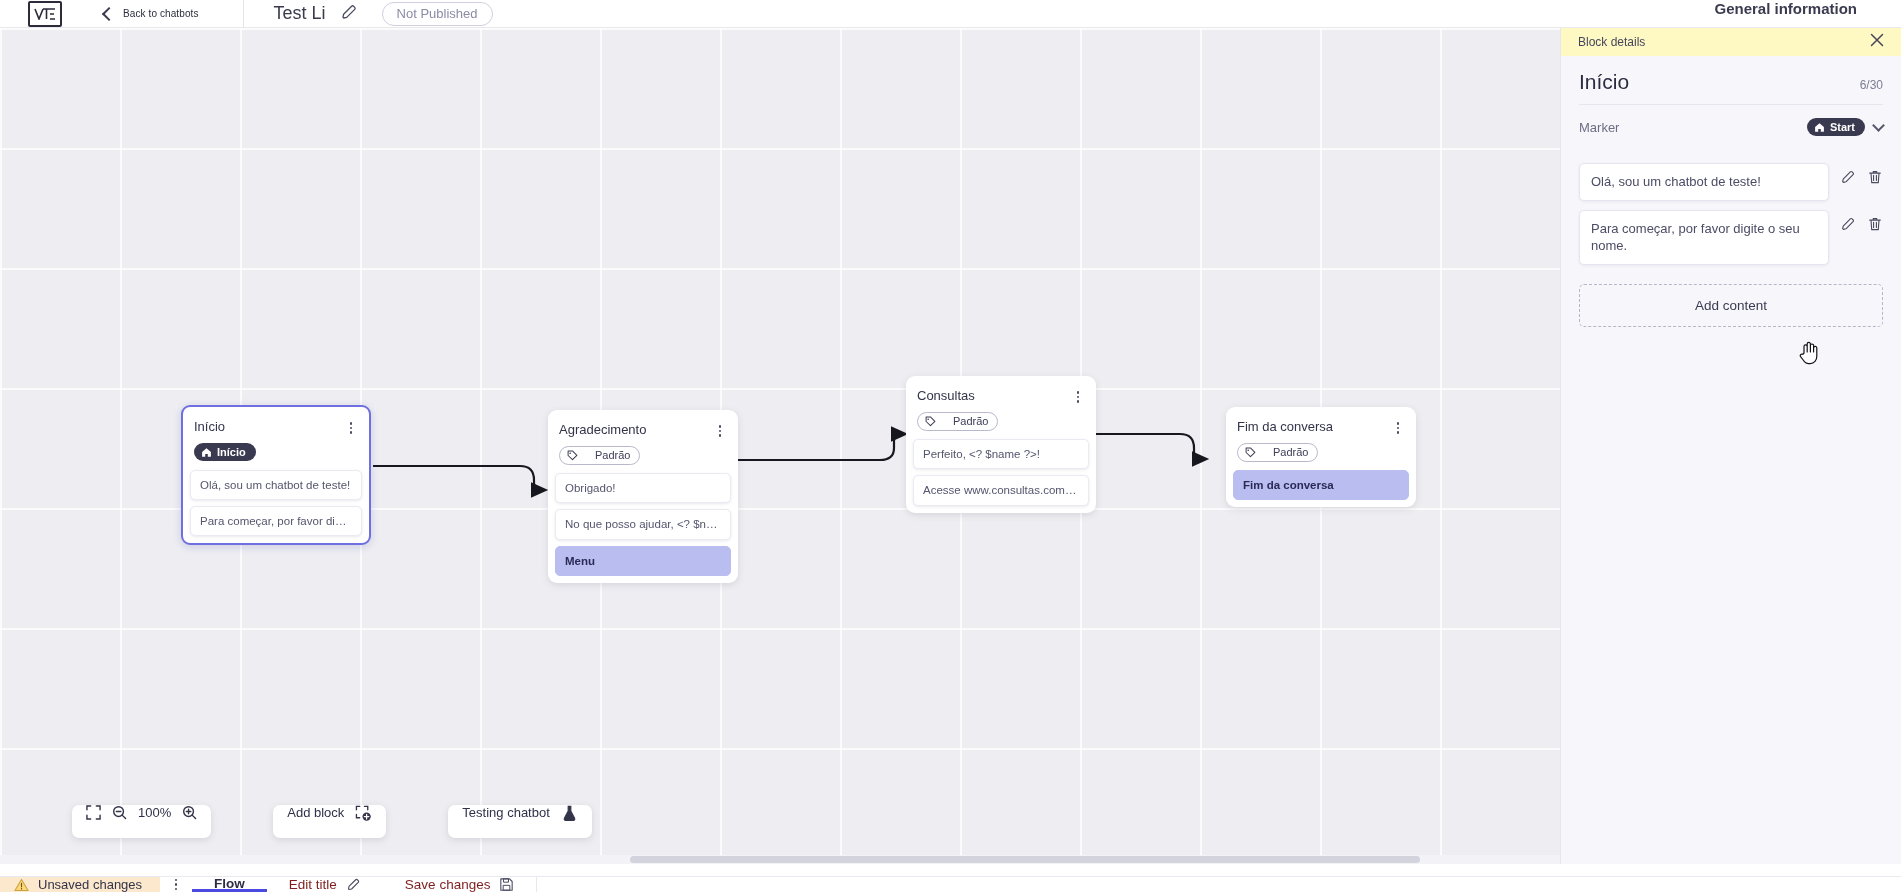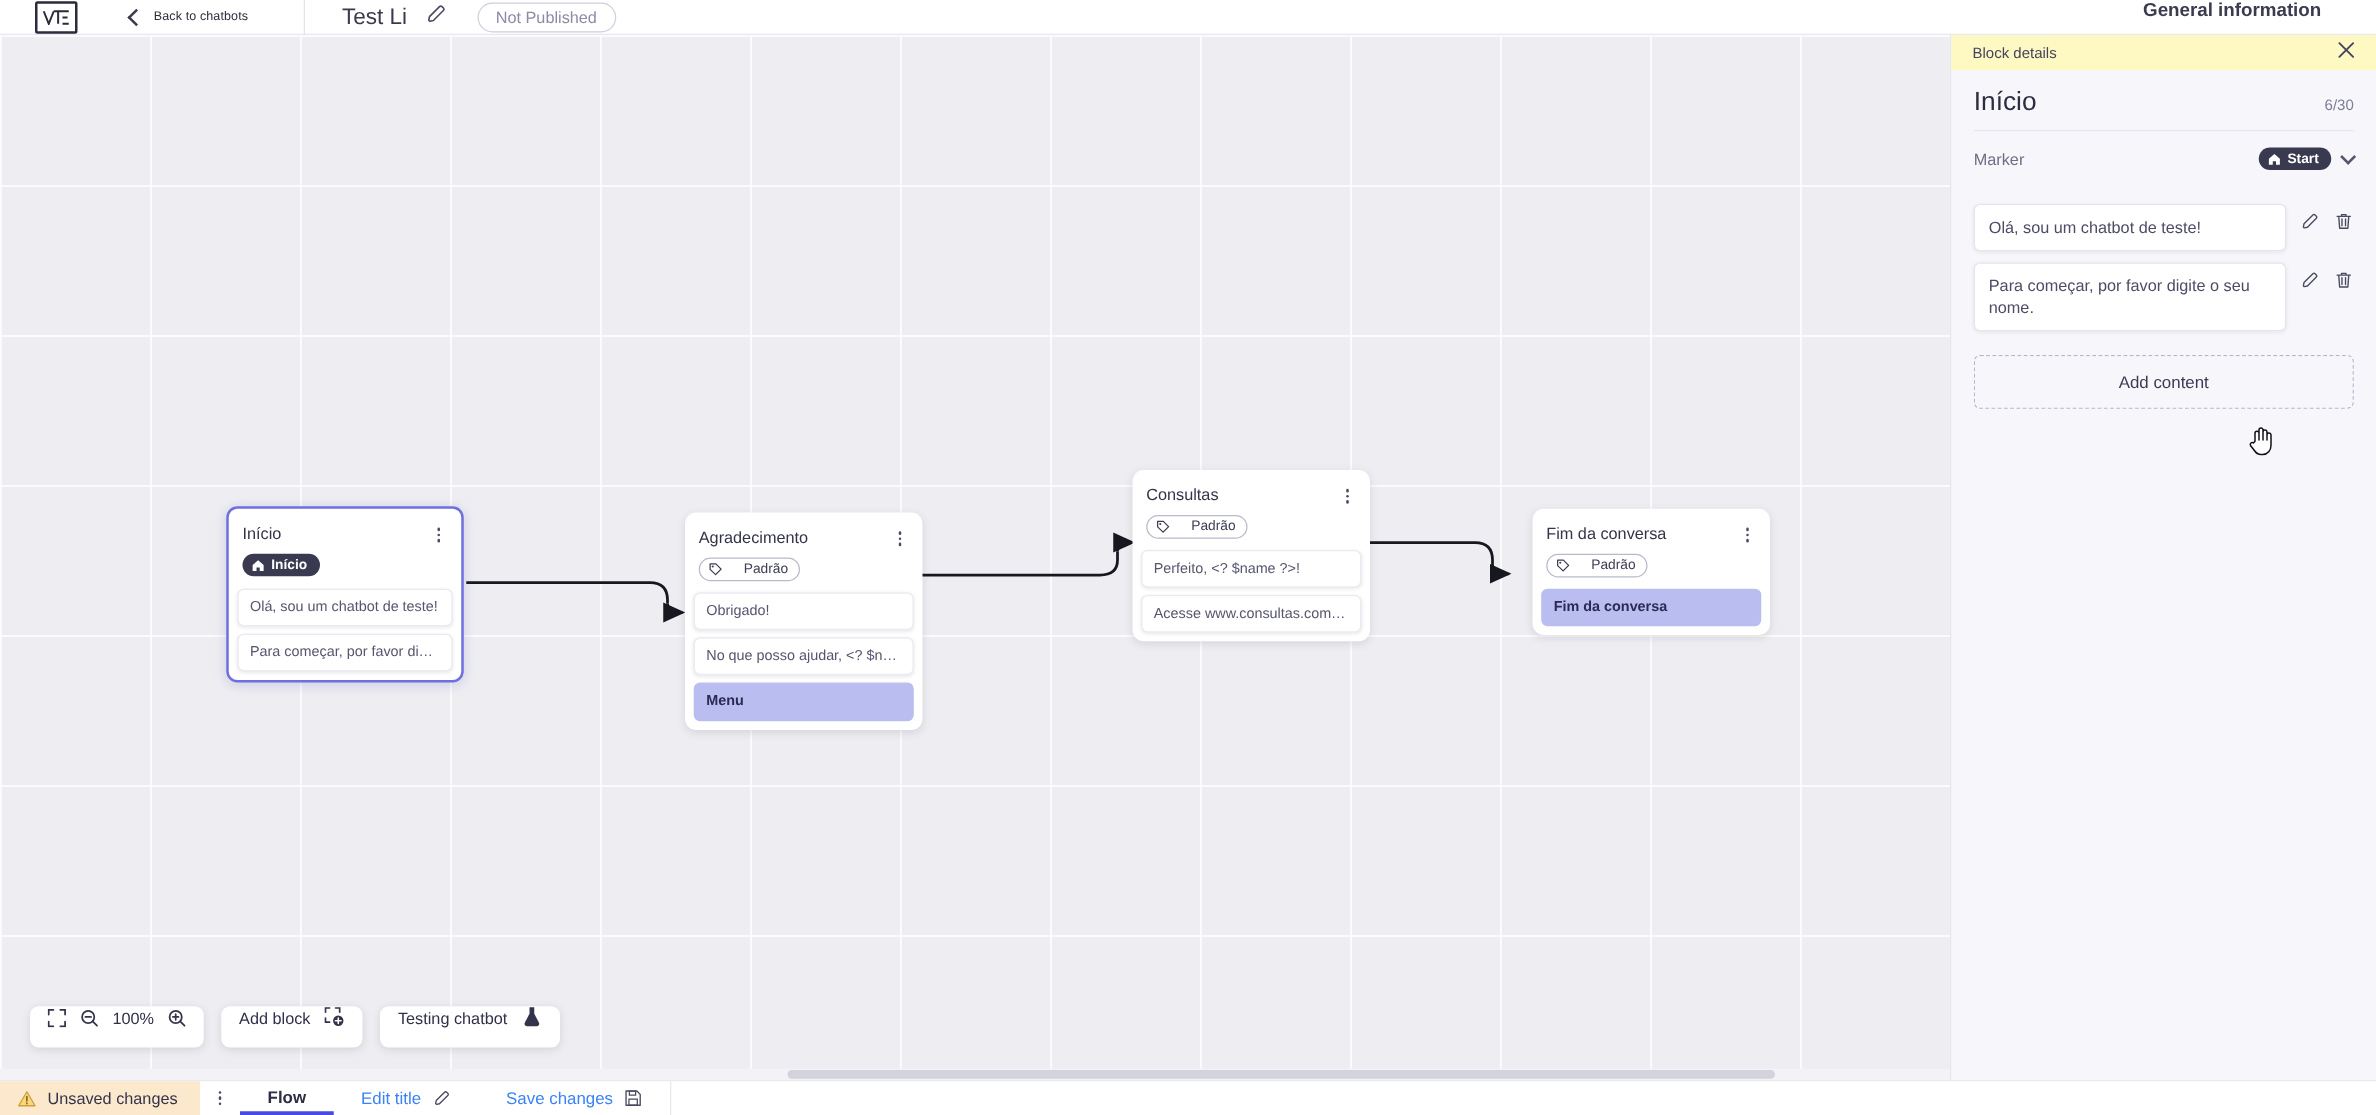--- a/index.html
+++ b/index.html
@@ -80,21 +80,21 @@
     font-size: 11.5px; color: #55556e; padding: 7px 9px; line-height: 1.25;
     box-shadow: 0 1px 3px rgba(40,40,70,.10);
     white-space: nowrap; overflow: hidden; text-overflow: ellipsis;
   }
   .bubble.menu { background: #b9bdf0; color: #2a2a55; font-weight: 600; border-color: #b9bdf0; box-shadow:none;}
 
   
   .canvas-toolbar { position: absolute; left: 24px; bottom: 26px; display: flex; gap: 14px; align-items: center; }
   .tb-group {
     background: #ffffff; border-radius: 7px; box-shadow: 0 2px 7px rgba(40,40,70,.14);
-    height: 33px; display: flex; align-items: flex-end; gap: 11px; padding: 16px 14px;
+    height: 33px; display: flex; align-items: flex-start; gap: 11px; padding: 0 14px; margin-left: 48px;
   }
   .tb-label { font-size: 13px; color: #30304a; font-weight: 500; white-space: nowrap; }
   .tb-ico { cursor: pointer; display: flex; align-items: center; }
 
   
   .hscroll { position: absolute; left: 0; bottom: 0; width: 1560px; height: 9px; background: #f3f3f7; }
   .hscroll .thumb { position: absolute; left: 630px; top: 1px; width: 790px; height: 7px; background: #d3d3de; border-radius: 4px; }
 
   
   .panel {
@@ -130,29 +130,29 @@
   .row-ico { padding-top: 6px; cursor: pointer; flex: 0 0 auto; }
   .add-content {
     margin-top: 19px; border: 1.5px dashed #b6b6cb; border-radius: 5px;
     height: 43px; display: flex; align-items: center; justify-content: center;
     font-size: 13.5px; color: #3a3a52; cursor: pointer; background: transparent; text-align: center;
   }
   .cursor { position: absolute; left: 1798px; top: 340px; pointer-events: none; }
 
   
   .footer {
-    position: absolute; left: 0; bottom: 0; width: 1901px; height: 28px;
+    position: absolute; left: 0; bottom: 0; width: 1901px; height: 16px;
     background: #ffffff; border-top: 1px solid #e9e9f0; display: flex; align-items: stretch;
   }
   .unsaved {
     background: #fbe8cd; display: flex; align-items: center; gap: 9px;
     padding: 0 18px 0 14px; font-size: 13px; color: #33334a; font-weight: 500; white-space: nowrap;
   }
   .footer .kebab { margin: 0 8px; align-self: center; }
-  .f-item { display: flex; align-items: center; gap: 9px; padding: 0 22px; font-size: 13.5px; color: #3b82f6; cursor: pointer; white-space: nowrap; }
+  .f-item { display: flex; align-items: center; gap: 9px; padding: 0 22px; font-size: 13.5px; color: #7f1d1d; cursor: pointer; white-space: nowrap; }
   .f-item.active { color: #2d2d45; font-weight: 600; border-bottom: 3px solid #4a4ae0; }
   .f-sep { width: 1px; background: #e7e7ef; }
 </style>
 </head>
 <body>
 
 <div class="app">
 
   <div class="topbar">
     <div class="logo-mark">

